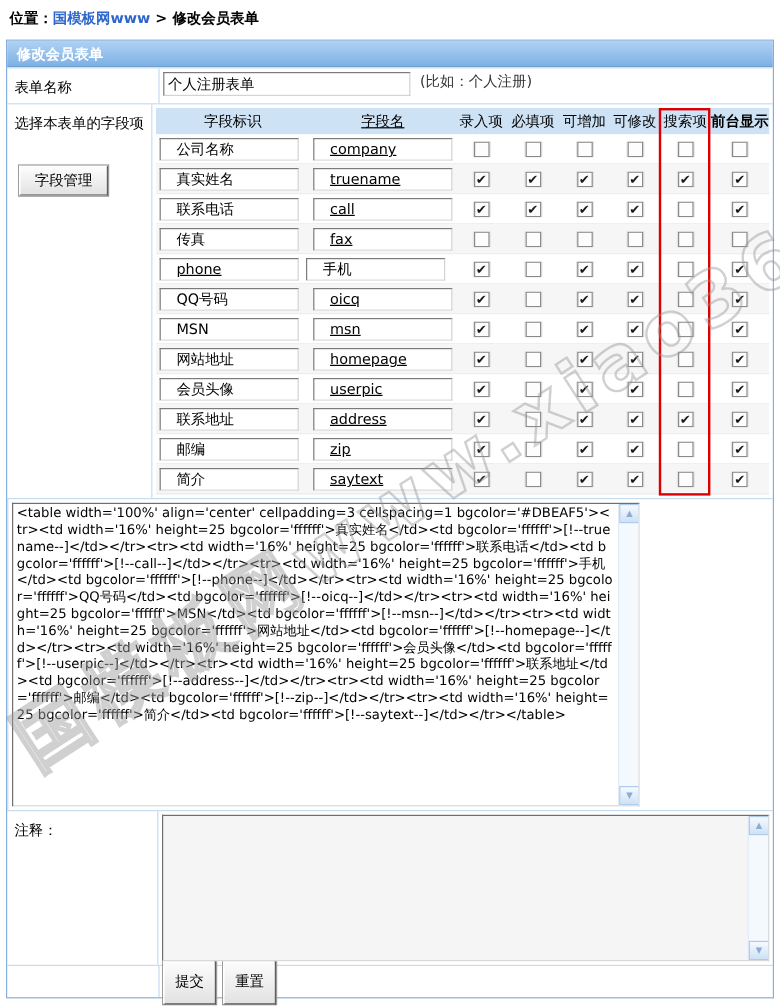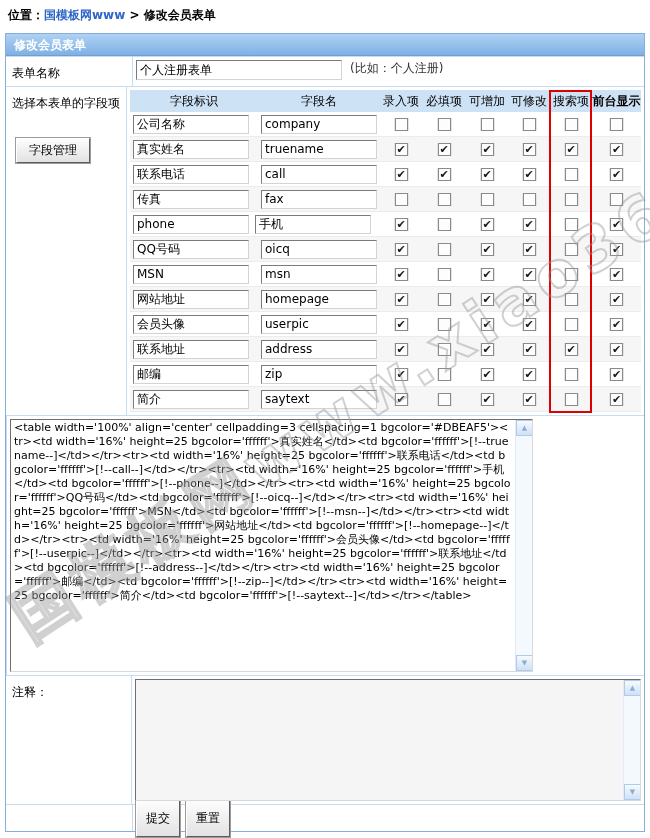--- a/index.html
+++ b/index.html
@@ -27,27 +27,27 @@
   .formname-cnt { display:flex; align-items:flex-start; height:29px; }
   .tin-big { width:206px; height:20px; border:1px solid; border-color:#7b7b7b #d3d3d3 #d3d3d3 #7b7b7b;
     padding:1px 3px; font-size:12px; font-family:inherit; background:#fff; }
   .hint { margin-left:8px; color:#333; }
 
   
   .ftable { position:relative; width:511px; }
   .fhead { display:flex; background:#CEE2F5; height:22px; align-items:center; }
   .fcell { display:flex; align-items:center; justify-content:center; overflow:hidden; }
   .hcell { height:22px; }
-  .c0{width:128px;} .c1{width:122px;} .c2{width:42px;} .c3{width:44px;}
+  .c0{width:128px;} .c1{width:122px;text-decoration:underline;} .c2{width:42px;} .c3{width:44px;}
   .c4{width:42px;} .c5{width:42px;} .c6{width:42px;} .c7{width:49px;font-weight:bold;}
   .frow { display:flex; height:25px; align-items:center; background:#fff; border-bottom:1px solid #ECECEC; }
   .frow.alt { background:#F6F6F6; }
   .frow .c0,.frow .c1 { justify-content:flex-start; padding-left:3px; }
   .tin { width:116px; height:19px; border:1px solid; border-color:#7b7b7b #d3d3d3 #d3d3d3 #7b7b7b;
-    padding:1px 3px; font-size:12px; font-family:inherit; background:#fff; }
+    padding:1px 13px; font-size:12px; font-family:inherit; background:#fff; }
   .cb { width:13px; height:13px; background:#fdfdfd; border:1px solid #8a8a8a;
     box-shadow:0 0 0 1px #E4E4E4; display:flex; align-items:center; justify-content:center;
     font-size:11px; line-height:11px; color:#1a1a1a; cursor:pointer; }
   .red-box { position:absolute; left:419px; top:0; width:43px; height:323px;
     border:2px solid #DD0000; pointer-events:none; }
 
   
   .btn { font-size:12px; font-family:inherit; background:linear-gradient(#FDFDFD,#E2E2E2);
     border:1px solid; border-color:#FFFFFF #5E5E5E #5E5E5E #FFFFFF; box-shadow:0 0 0 1px #9B9B9B;
     padding:9px 9px; cursor:pointer; color:#000; }

